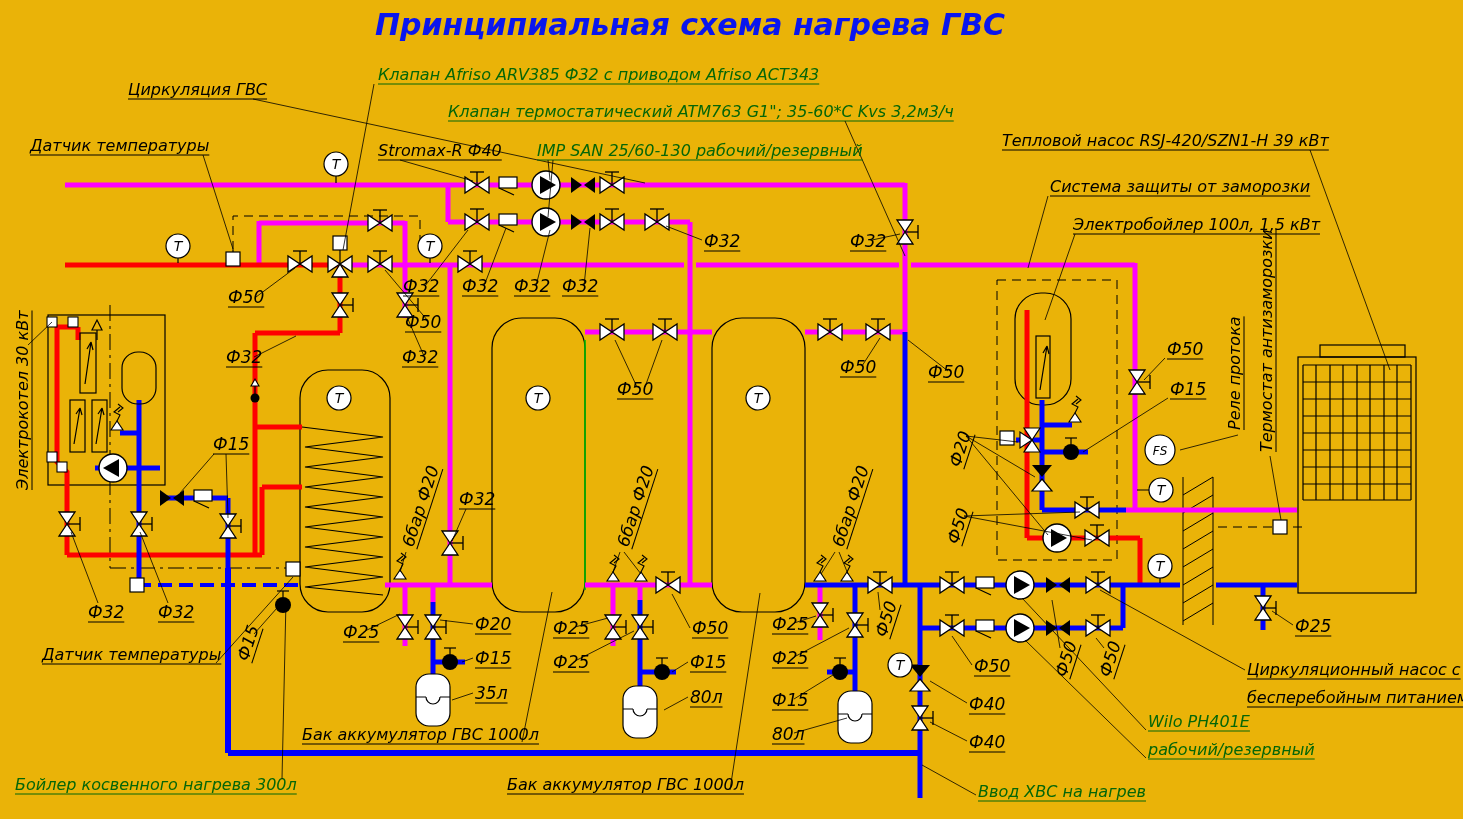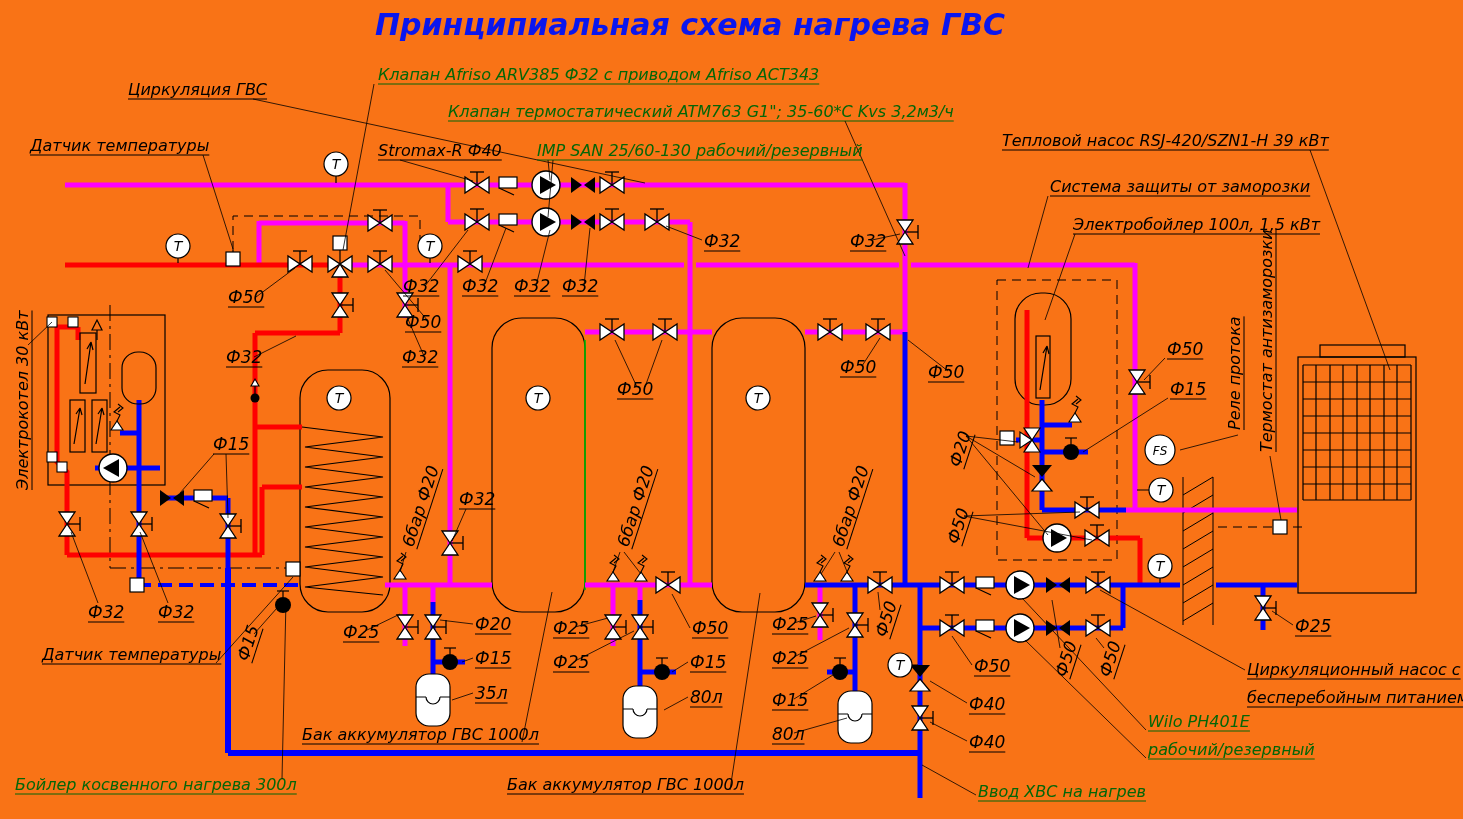--- a/index.html
+++ b/index.html
@@ -1,16 +1,16 @@
 <!DOCTYPE html>
 <html><head>
 <meta charset="utf-8">
 <style>
   html,body{margin:0;padding:0;background:#fff}
-  #canvas{width:1463px;height:819px;position:relative;background:#f97316}
+  #canvas{width:1463px;height:819px;position:relative;background:#eab308}
   svg{font-family:"DejaVu Sans",sans-serif}
   .lbl{font-style:italic;fill:#000}
   .grn{fill:#056608}
   .ul{stroke:#000;stroke-width:1}
   .grn-s{stroke:#056608}
   .leader{fill:none;stroke:#000;stroke-width:0.8}
   .title-t{font-style:italic;font-weight:bold;fill:#0a16ee}
   .thin{stroke:#000;stroke-width:1.2;fill:none}
   .dash{stroke:#000;stroke-width:1;fill:none;stroke-dasharray:9,6}
   .dashdot{stroke:#000;stroke-width:1;fill:none;stroke-dasharray:16,5,3,5}

